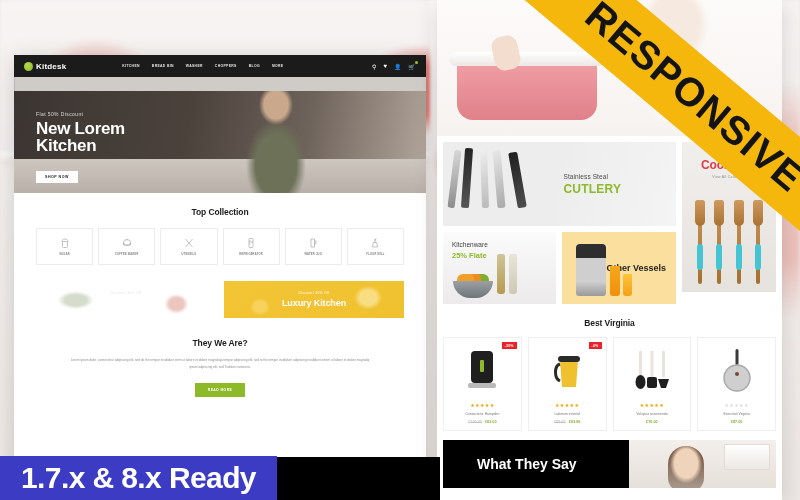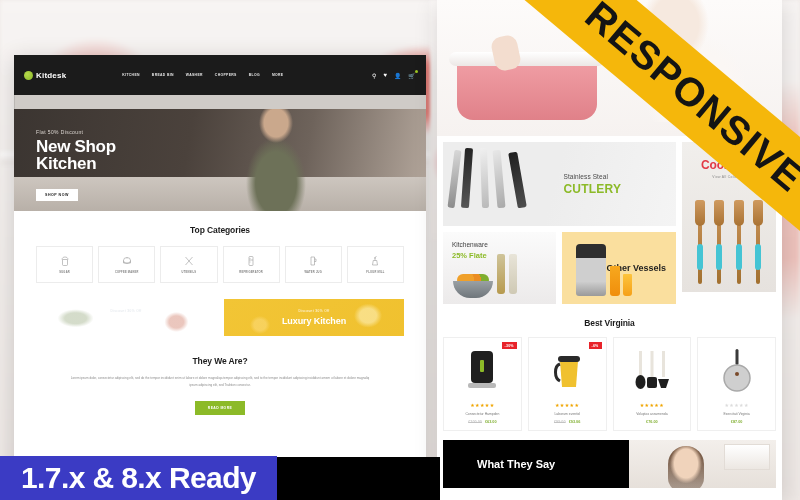--- a/index.html
+++ b/index.html
@@ -40,21 +40,21 @@
   
   .desk{
     position:absolute; left:14px; top:55px; width:412px; height:430px;
     background:#ffffff;
     box-shadow:0 4px 22px rgba(0,0,0,.16);
     overflow:hidden;
   }
 
   
   .dk-head{
-    height:40px; background:#1b1b1b;
+    height:22px; background:#1b1b1b;
     display:flex; align-items:center; padding:0 10px;
   }
   .logo{ display:flex; align-items:center; gap:3px; }
   .logo-mark{
     width:9px;height:9px;border-radius:50%;
     background:radial-gradient(circle at 35% 35%,#b6d94c,#8cba28);
   }
   .logo-txt{ color:#fff; font-size:8px; font-weight:bold; letter-spacing:.2px; }
   .dk-nav{ display:flex; gap:12px; margin-left:56px; }
   .dk-nav span{ color:#e6e6e6; font-size:3.4px; letter-spacing:.35px; font-weight:bold; }
@@ -270,21 +270,21 @@
   .stars{ margin-top:9px; font-size:5px; letter-spacing:.4px; color:#f0a500; }
   .stars.off{ color:#dcdcdc; }
   .pname{ margin-top:4px; font-size:3.4px; color:#7a7a7a; }
   .pprice{ margin-top:4px; font-size:3.8px; font-weight:bold; }
   .old{ color:#c3c3c3; text-decoration:line-through; margin-right:2px; }
   .new{ color:#7fae2e; }
 
   
   .say{ margin-top:9px; display:flex; height:48px; }
   .say-dark{ width:56%; background:#000; display:flex; align-items:center; padding-left:34px; }
-  .say-dark span{ color:#fff; font-size:11px; font-weight:bold; }
+  .say-dark span{ color:#fff; font-size:14px; font-weight:bold; }
   .say-img{ flex:1; position:relative; overflow:hidden;
     background:linear-gradient(180deg,#f3efeb,#e6e0da); }
   .say-img .face{
     position:absolute; left:26%; top:6px; width:36px; height:46px; border-radius:18px 18px 14px 14px;
     background:radial-gradient(ellipse 16px 20px at 50% 38%, #f0d3bb 0 72%, rgba(240,211,187,0) 100%),
                linear-gradient(180deg,#6b4a33,#54392663);
   }
   .say-img .cab{ position:absolute; right:6px; top:4px; width:46px; height:26px;
     background:linear-gradient(180deg,#fff,#ece7e2); border:1px solid #e2dcd6; }
 
@@ -348,28 +348,28 @@
     </div>
   </div>
 
   <div class="dk-strip"></div>
 
   <div class="hero">
     <div class="hero-counter"></div>
     <div class="hero-girl"></div>
     <div class="hero-txt">
       <div class="hero-kicker">Flat 50% Discount</div>
-      <div class="hero-title">New Shop</div>
+      <div class="hero-title">New Lorem</div>
       <div class="hero-title">Kitchen</div>
     </div>
     <div class="hero-btn">SHOP NOW</div>
   </div>
 
   <div class="cats">
-    <div class="sec-title">Top Categories</div>
+    <div class="sec-title">Top Collection</div>
     <div class="cat-row">
 
       <div class="cat">
         <svg viewBox="0 0 24 24" fill="none" stroke="#9a9a9a" stroke-width="1.2">
           <path d="M7 9h10v10a2 2 0 0 1-2 2H9a2 2 0 0 1-2-2z"></path>
             <path d="M6 9c0-3 2.7-5 6-5s6 2 6 5"></path>
         </svg>
         <div class="cat-lb">SUGAR</div>
       </div>
 

